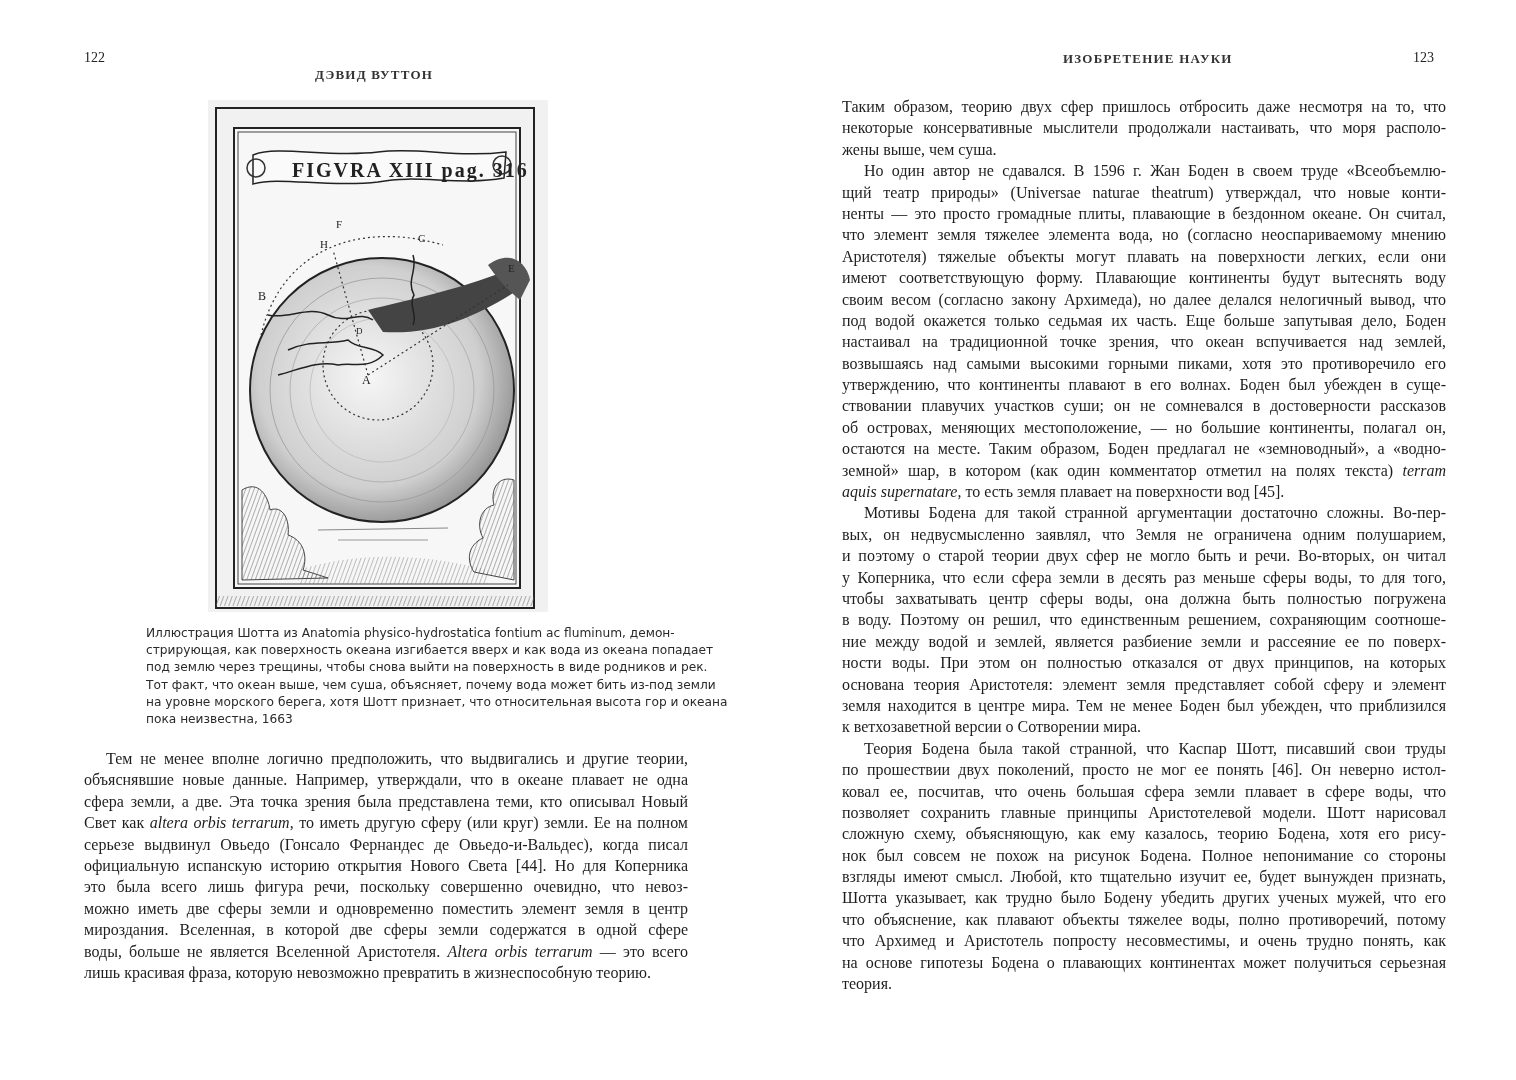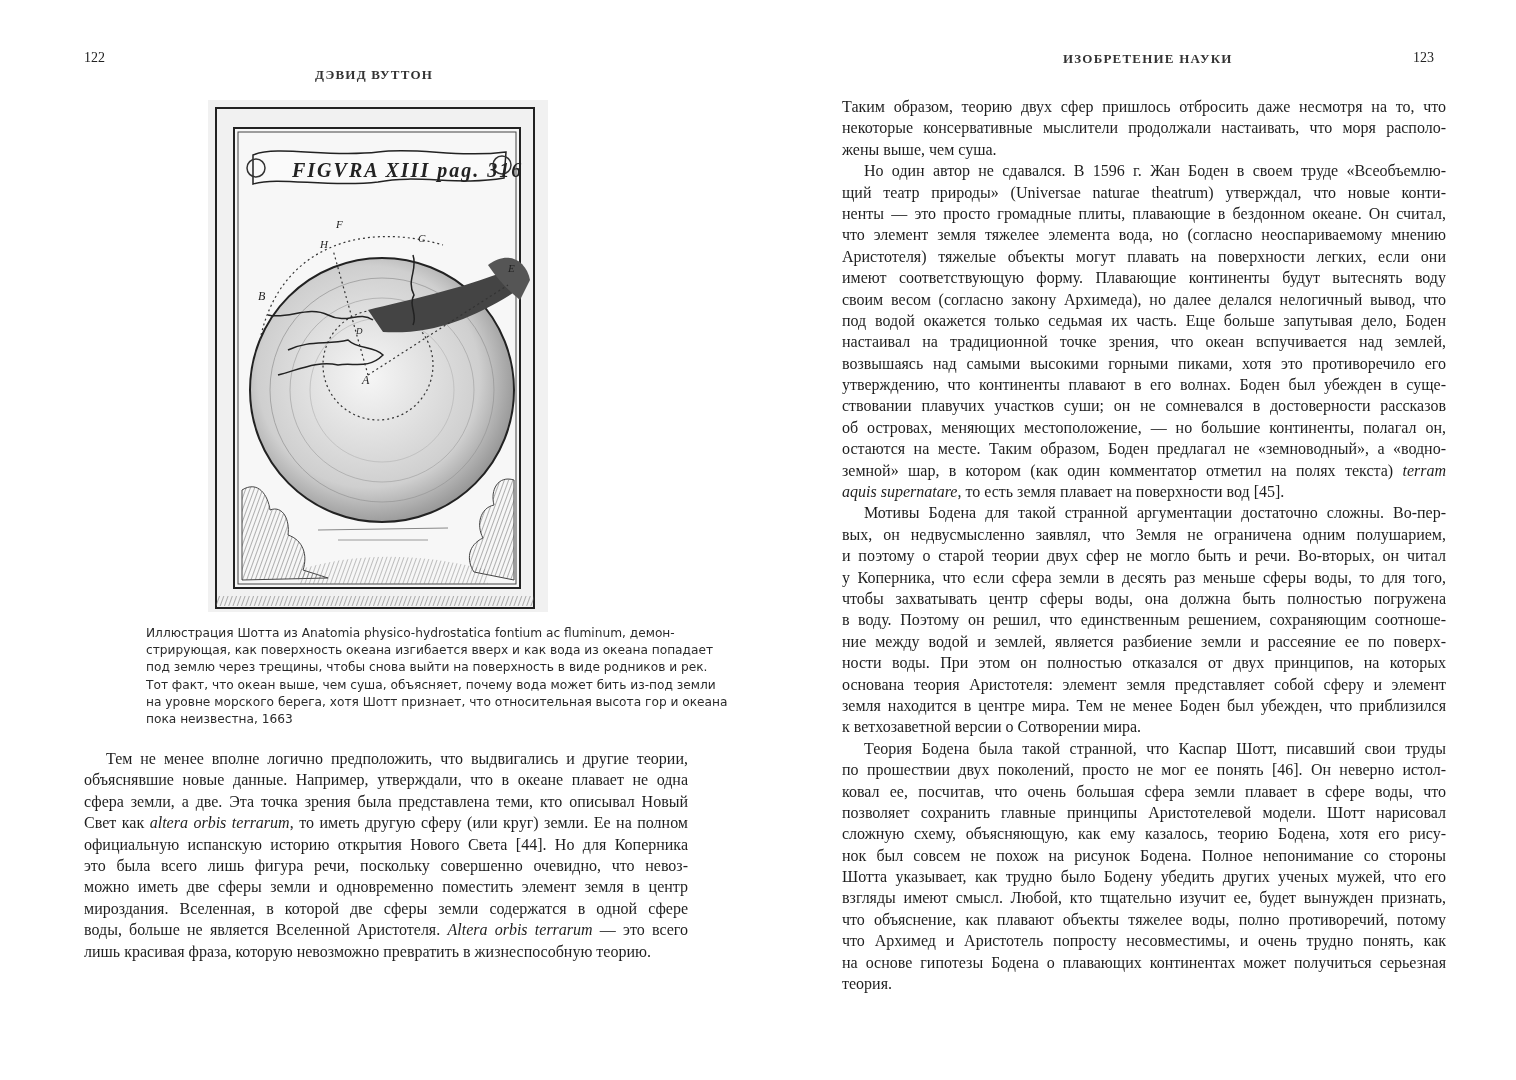--- a/index.html
+++ b/index.html
@@ -17,21 +17,21 @@
   .text-block { position: absolute; font-size: 16px; line-height: 21.4px; }
   .line { display: block; text-align: justify; text-align-last: justify; white-space: nowrap; height: 21.4px; }
   .line.last { text-align-last: left; }
   .line.indent { padding-left: 22px; }
   .line span.it { font-style: italic; }
   .caption {
     position: absolute; left: 110px; width: 560px; top: 625px;
     font-family: "DejaVu Sans", "Liberation Sans", sans-serif; font-size: 12.2px; line-height: 17.2px; color: #2a2a2a;
   }
   .caption .line { height: 17.2px; margin-left: 36px; }
-  .figure { position: absolute; left: 208px; top: 100px; width: 386px; height: 512px; font-style: italic; }
+  .figure { position: absolute; left: 208px; top: 100px; width: 386px; height: 512px; }
 </style>
 </head>
 <body>
 
 <div class="page page-left">
   <div class="folio" style="left:84px;">122</div>
   <div class="running-head" style="left:315px;margin-top:16px;">ДЭВИД ВУТТОН</div>
 
   <div class="figure">
     <svg width="340" height="512" viewBox="0 0 340 512">
@@ -98,20 +98,21 @@
       <span class="line">Тот факт, что океан выше, чем суша, объясняет, почему вода может бить из-под земли</span>
       <span class="line">на уровне морского берега, хотя Шотт признает, что относительная высота гор и океана</span>
       <span class="line last">пока неизвестна, 1663</span>
     </div>
 
   <div class="text-block" id="left-body" style="left:84px; top:748px; width:604px;">
       <span class="line indent">Тем не менее вполне логично предположить, что выдвигались и другие теории,</span>
       <span class="line">объяснявшие новые данные. Например, утверждали, что в океане плавает не одна</span>
       <span class="line">сфера земли, а две. Эта точка зрения была представлена теми, кто описывал Новый</span>
       <span class="line"><span>Свет как </span><span class="it">altera orbis terrarum</span><span>, то иметь другую сферу (или круг) земли. Ее на полном</span></span>
+      <span class="line">серьезе выдвинул Овьедо (Гонсало Фернандес де Овьедо-и-Вальдес), когда писал</span>
       <span class="line">официальную испанскую историю открытия Нового Света [44]. Но для Коперника</span>
       <span class="line">это была всего лишь фигура речи, поскольку совершенно очевидно, что невоз-</span>
       <span class="line">можно иметь две сферы земли и одновременно поместить элемент земля в центр</span>
       <span class="line">мироздания. Вселенная, в которой две сферы земли содержатся в одной сфере</span>
       <span class="line"><span>воды, больше не является Вселенной Аристотеля. </span><span class="it">Altera orbis terrarum</span><span> — это всего</span></span>
       <span class="line last">лишь красивая фраза, которую невозможно превратить в жизнеспособную теорию.</span>
     </div>
 </div>
 
 <div class="page page-right">
@@ -148,20 +149,20 @@
       <span class="line">ности воды. При этом он полностью отказался от двух принципов, на которых</span>
       <span class="line">основана теория Аристотеля: элемент земля представляет собой сферу и элемент</span>
       <span class="line">земля находится в центре мира. Тем не менее Боден был убежден, что приблизился</span>
       <span class="line last">к ветхозаветной версии о Сотворении мира.</span>
       <span class="line indent">Теория Бодена была такой странной, что Каспар Шотт, писавший свои труды</span>
       <span class="line">по прошествии двух поколений, просто не мог ее понять [46]. Он неверно истол-</span>
       <span class="line">ковал ее, посчитав, что очень большая сфера земли плавает в сфере воды, что</span>
       <span class="line">позволяет сохранить главные принципы Аристотелевой модели. Шотт нарисовал</span>
       <span class="line">сложную схему, объясняющую, как ему казалось, теорию Бодена, хотя его рису-</span>
       <span class="line">нок был совсем не похож на рисунок Бодена. Полное непонимание со стороны</span>
+      <span class="line">взгляды имеют смысл. Любой, кто тщательно изучит ее, будет вынужден признать,</span>
       <span class="line">Шотта указывает, как трудно было Бодену убедить других ученых мужей, что его</span>
-      <span class="line">взгляды имеют смысл. Любой, кто тщательно изучит ее, будет вынужден признать,</span>
       <span class="line">что объяснение, как плавают объекты тяжелее воды, полно противоречий, потому</span>
       <span class="line">что Архимед и Аристотель попросту несовместимы, и очень трудно понять, как</span>
       <span class="line">на основе гипотезы Бодена о плавающих континентах может получиться серьезная</span>
       <span class="line last">теория.</span>
     </div>
 </div>
 
 </body></html>

